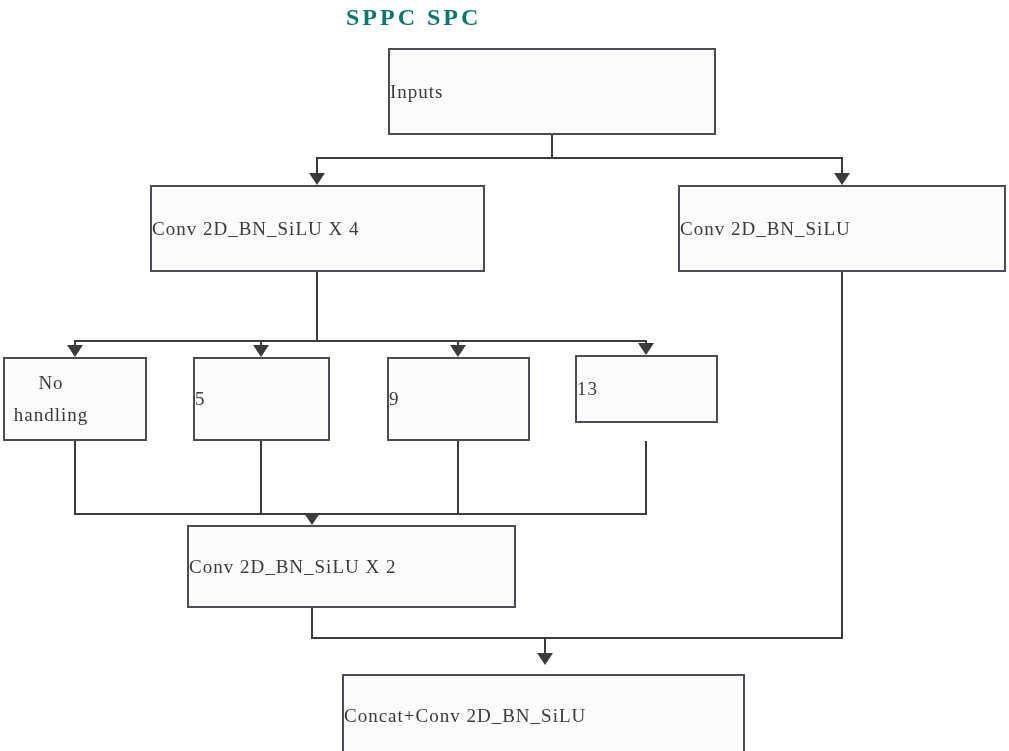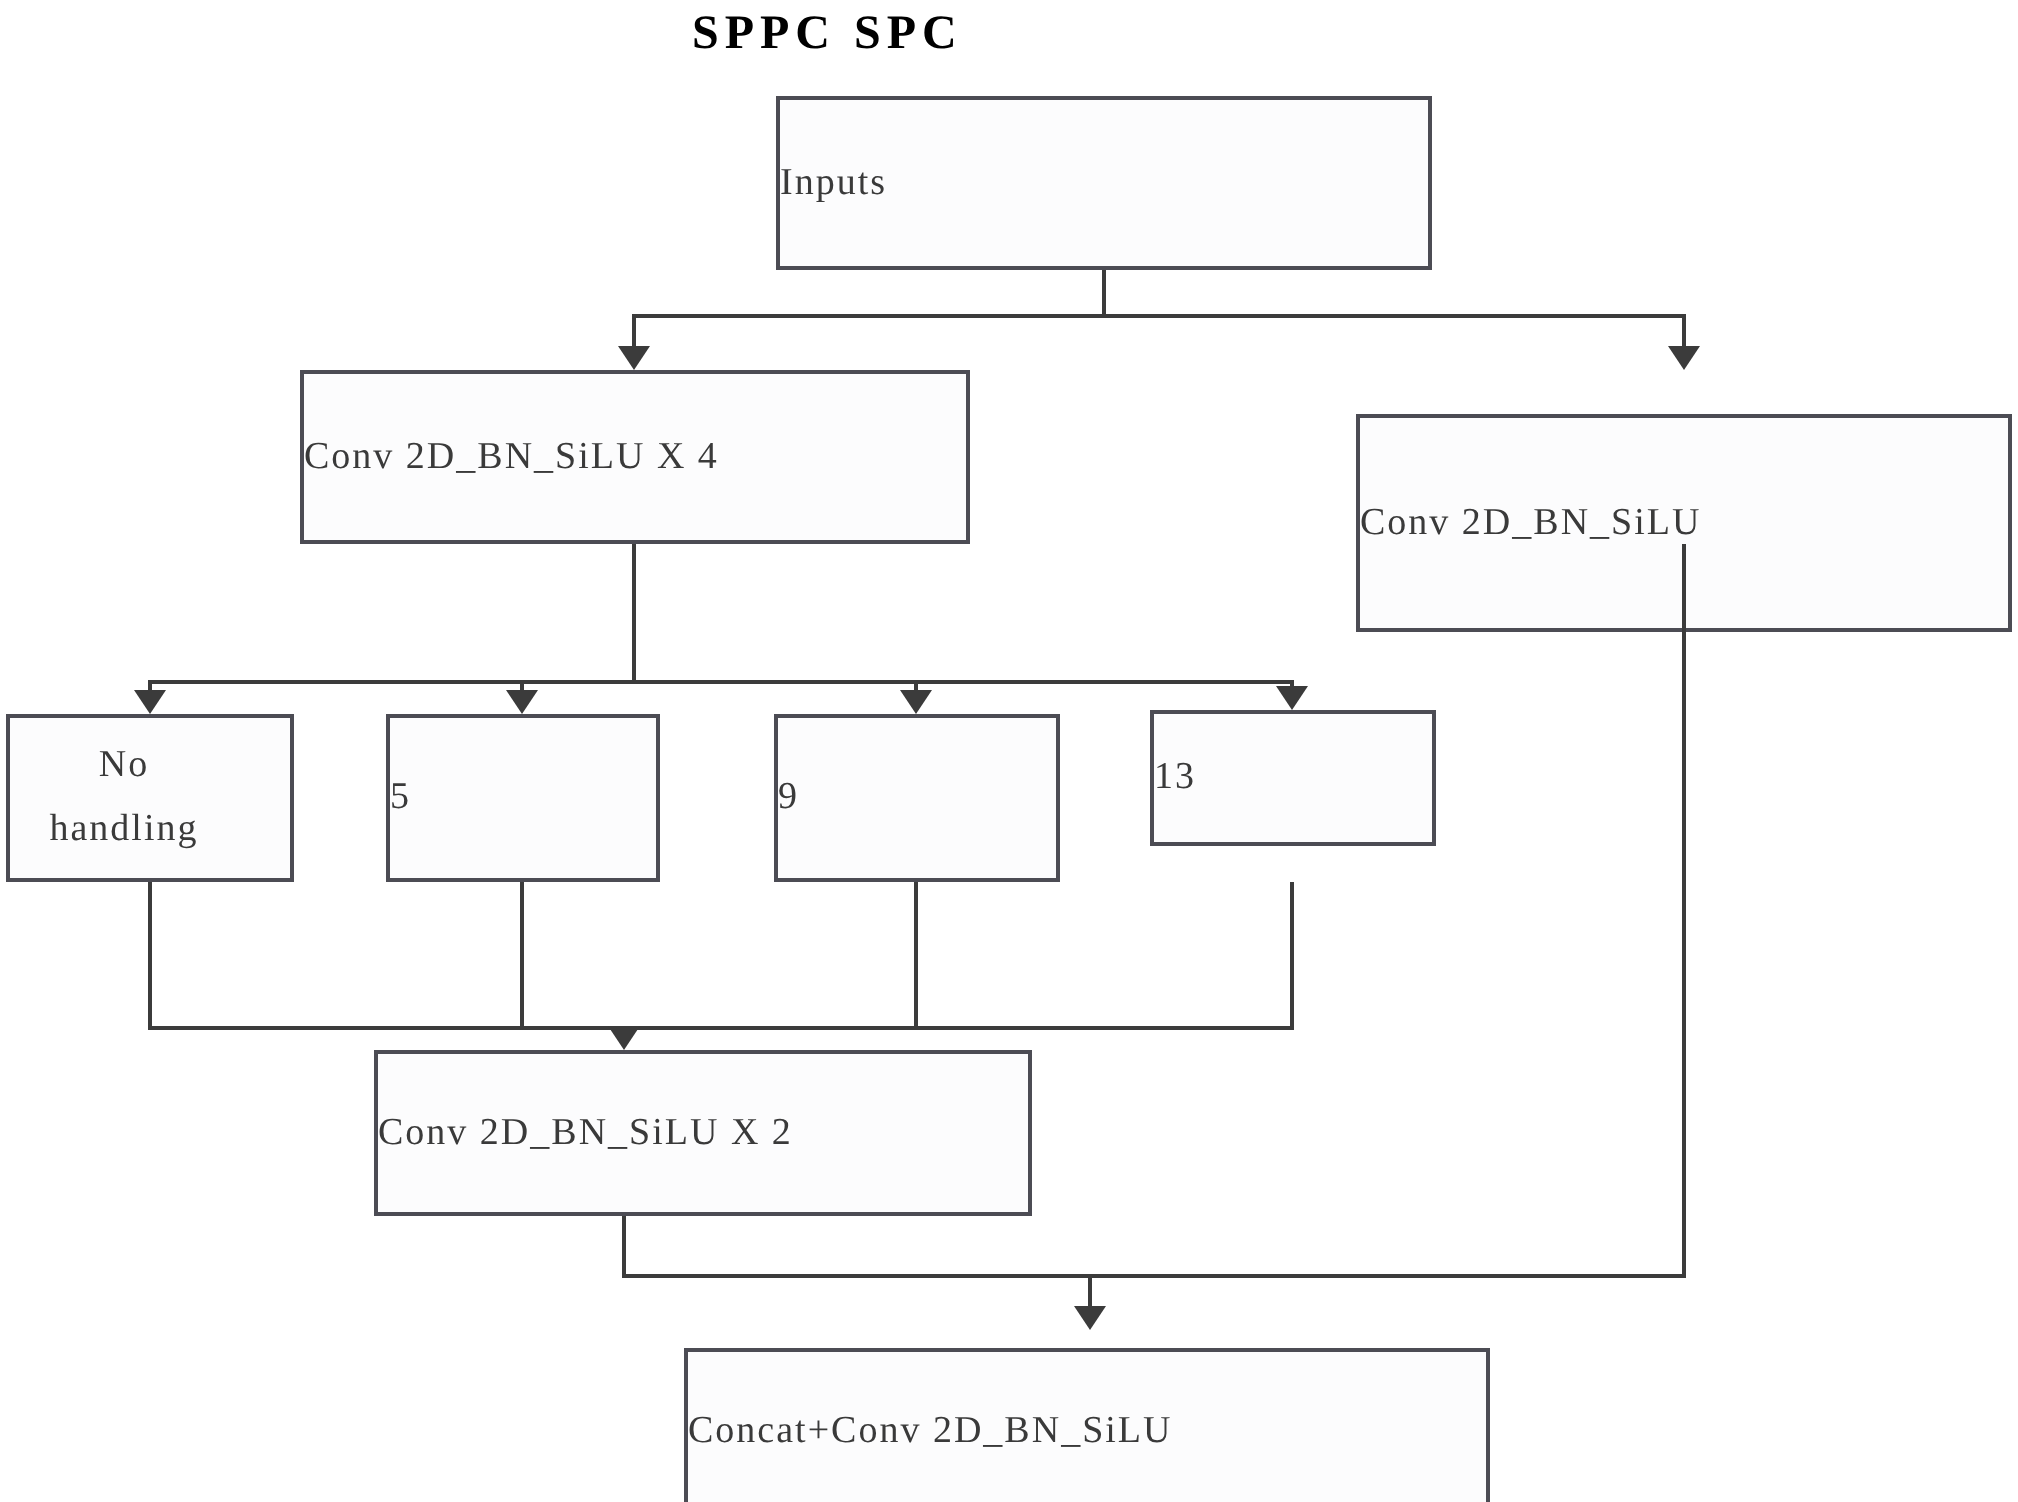--- a/index.html
+++ b/index.html
@@ -15,21 +15,21 @@
     background:#ffffff;
     font-family:"Liberation Serif", serif;
     color:var(--text);
     overflow:hidden;
   }
   .title{
     position:absolute;
     font-size:24px;
     font-weight:bold;
     letter-spacing:3px;
-    color:#000000;
+    color:#0f766e;
     white-space:nowrap;
   }
   .node{
     position:absolute;
     box-sizing:border-box;
     border:2px solid var(--border);
     background:var(--fill);
     display:flex;
     align-items:center;
     justify-content:flex-start;
@@ -59,25 +59,25 @@
   <div class="title" style="left:346px;top:4px;">SPPC SPC</div>
 
   <div class="node" style="left:388px;top:48px;width:328px;height:87px;">
     <span class="lbl">Inputs</span>
   </div>
 
   <div class="node" style="left:150px;top:185px;width:335px;height:87px;">
     <span class="lbl">Conv 2D_BN_SiLU X 4</span>
   </div>
 
-  <div class="node" style="left:678px;top:185px;width:328px;height:109px;margin-top:22px;">
+  <div class="node" style="left:678px;top:185px;width:328px;height:87px;">
     <span class="lbl">Conv 2D_BN_SiLU</span>
   </div>
 
-  <div class="node" style="left:3px;top:357px;width:144px;height:84px;padding-left:11px;">
+  <div class="node" style="left:3px;top:357px;width:144px;height:84px;">
     <span class="lbl narrow">No handling</span>
   </div>
 
   <div class="node" style="left:193px;top:357px;width:137px;height:84px;">
     <span class="lbl">5</span>
   </div>
 
   <div class="node" style="left:387px;top:357px;width:143px;height:84px;">
     <span class="lbl">9</span>
   </div>

